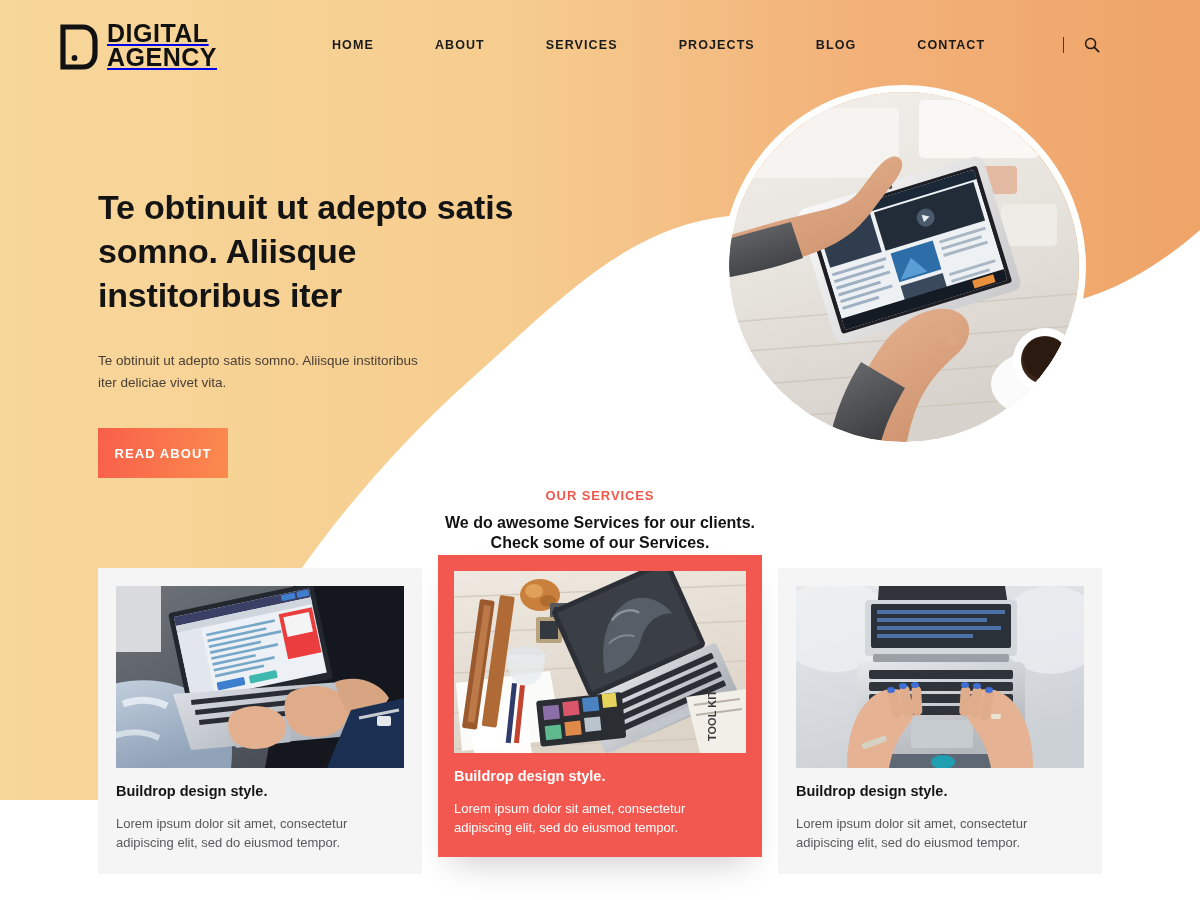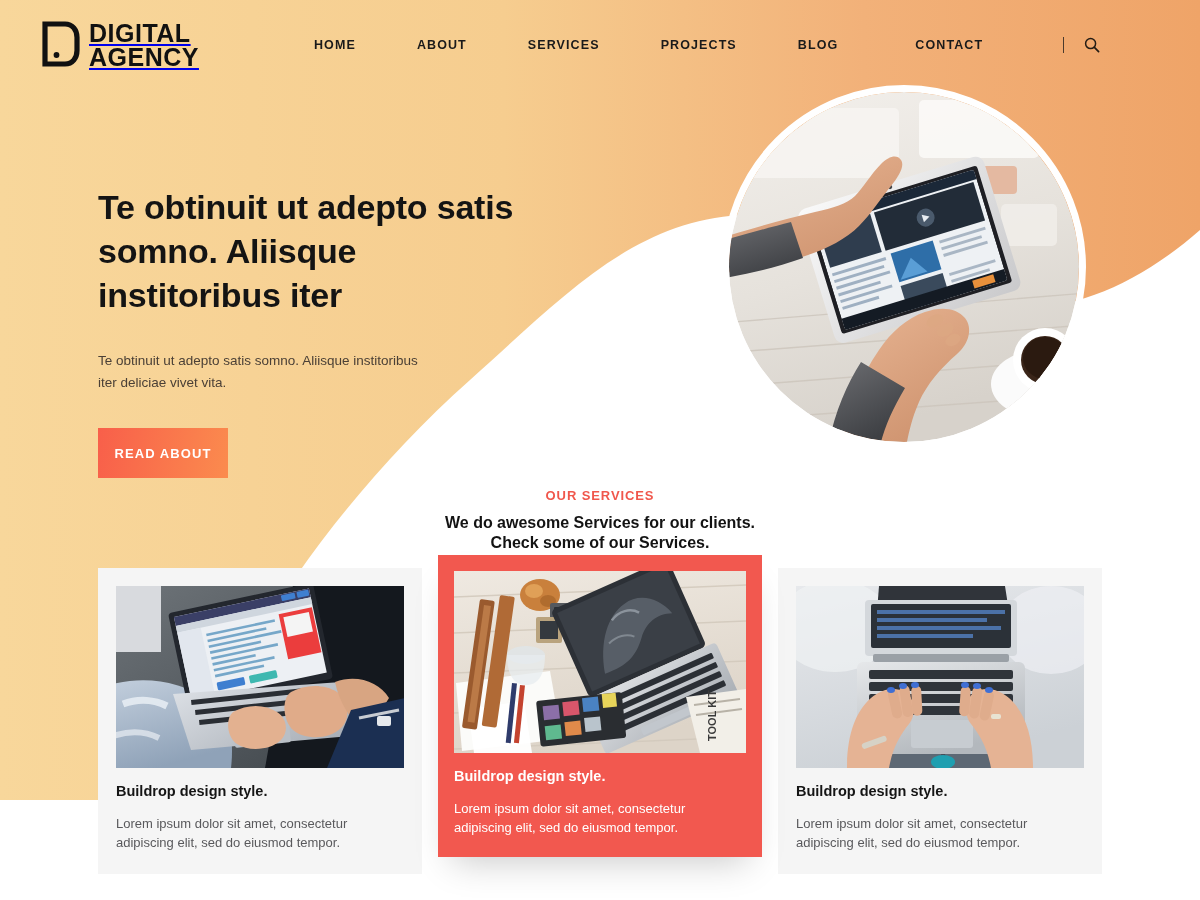--- a/index.html
+++ b/index.html
@@ -13,35 +13,35 @@
 
   
   .bg-wrap { position:absolute; inset:0; width:1200px; height:900px; overflow:hidden; z-index:0; }
   .bg-svg  { position:absolute; top:0; left:0; }
 
   
   .header {
     position:absolute; top:0; left:0; width:1200px; height:90px;
     display:flex; align-items:center; z-index:20;
   }
-  .logo-block { margin-left:42px; display:flex; align-items:flex-start; }
+  .logo-block { margin-left:60px; display:flex; align-items:flex-end; }
   .logo-mark { width:38px; height:46px; margin-right:9px; flex:none; }
   .logo-text { display:flex; flex-direction:column; line-height:0.98; }
   .logo-line {
     font-size:25px; font-weight:bold; letter-spacing:0.5px;
     color:#111111; font-family:"Liberation Sans", sans-serif;
   }
 
   .nav { display:flex; align-items:center; margin-left:97px; }
   .nav-item {
     font-size:12.5px; font-weight:bold; letter-spacing:1.1px;
     color:#1a1a1a; margin-right:43px; cursor:pointer;
     text-decoration:none; white-space:nowrap;padding-left:18px;
   }
-  .nav-item:last-child { margin-right:0;margin-left:16px; }
+  .nav-item:last-child { margin-right:0; }
 
   .header-right {
     margin-left:auto; margin-right:98px;
     display:flex; align-items:center; gap:18px;
   }
   .divider-bar { width:1.5px; height:16px; background:#4a3a2c; display:block; }
   .search-btn {
     width:20px; height:20px; display:flex; align-items:center;
     justify-content:center; cursor:pointer; background:none; border:none;
   }

